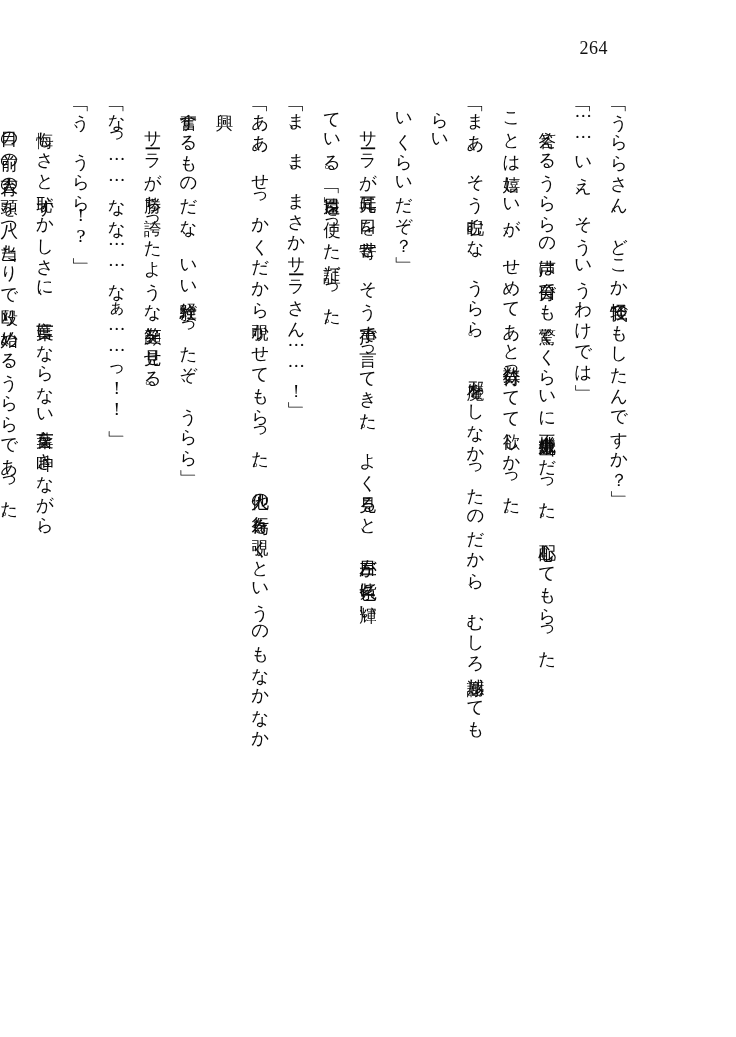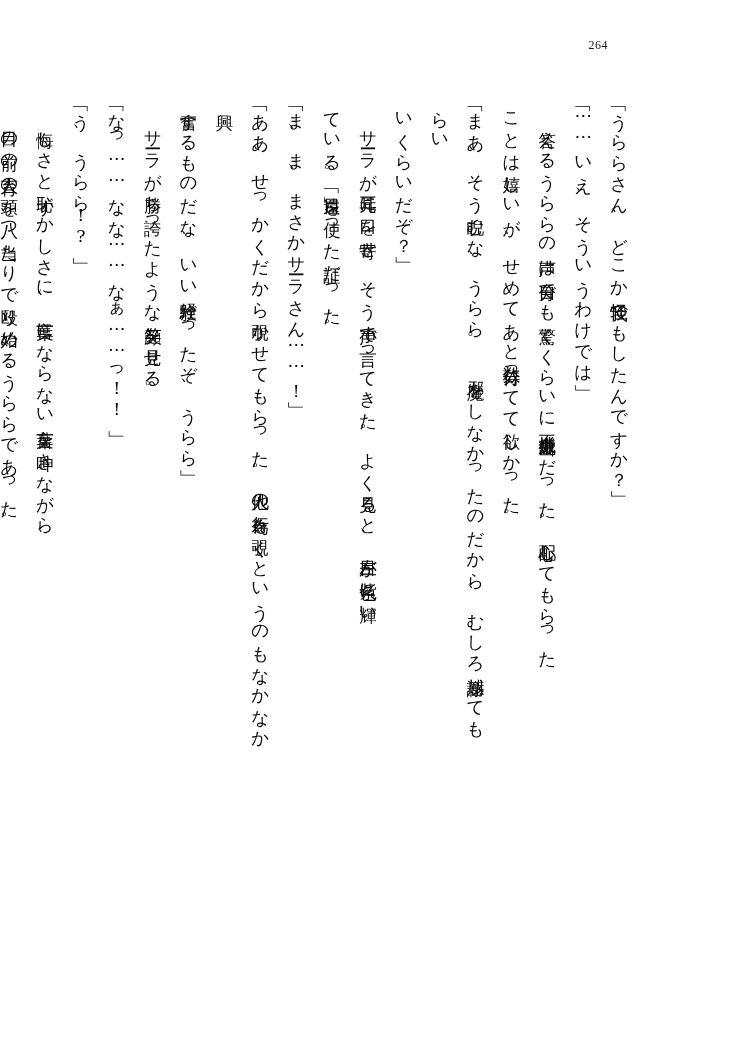--- a/index.html
+++ b/index.html
@@ -17,21 +17,21 @@
   .page {
     position: relative;
     width: 736px;
     height: 1037px;
     background: #ffffff;
   }
   .page-number {
     position: absolute;
     top: 38px;
     right: 128px;
-    font-size: 12px;
+    font-size: 18px;
     font-family: "Liberation Serif", serif;
     letter-spacing: 0.5px;
     color: #111111;
   }
   .body-text {
     position: absolute;
     top: 100px;
     right: 100px;
     height: 640px;
     width: 540px;

